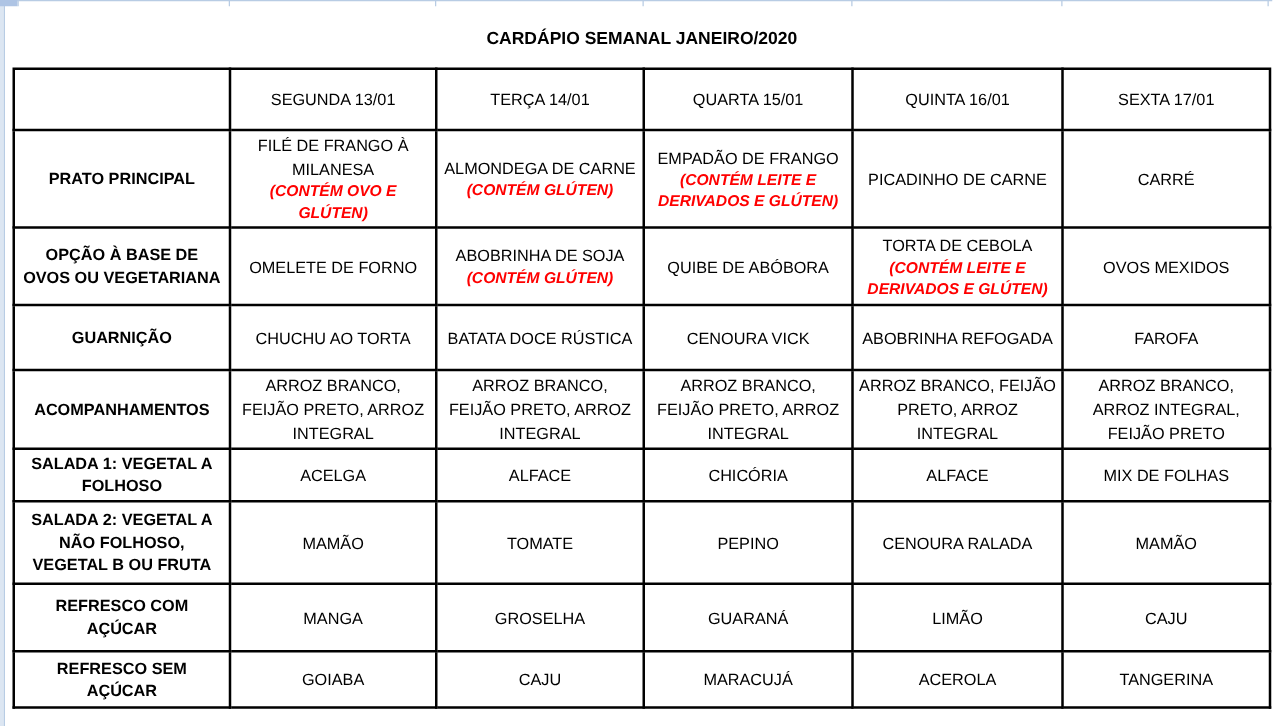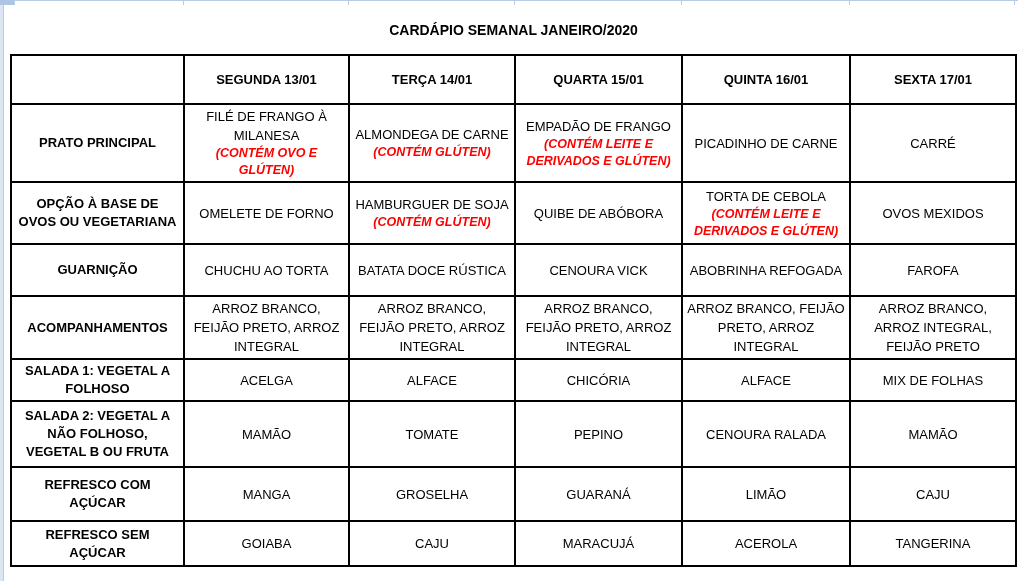--- a/index.html
+++ b/index.html
@@ -36,21 +36,21 @@
     vertical-align: middle;
     padding: 2px 4px;
     overflow: hidden;
   }
   td.title-cell {
     border: none;
     border-bottom: 2px solid #000;
     font-weight: bold;
     font-size: 14px;
   }
-  .day-header { font-weight: bold; font-size: 13px; margin-top: 28px; }
+  .day-header { font-weight: normal; font-size: 13px; margin-top: 28px; }
   .row-label  { font-weight: bold; font-size: 13px; line-height: 18px; }
   .dish { font-size: 13px; line-height: 19px; white-space: pre-line; }
   .note {
     font-size: 12.5px;
     font-weight: bold;
     font-style: italic;
     color: #ff0000;
     line-height: 17px;
   }
 </style>
@@ -118,21 +118,21 @@
         <div class="dish">CARRÉ</div>
       </td>
     </tr>
 
     <tr style="height:62px">
       <td class="row-label"><span>OPÇÃO À BASE DE OVOS OU VEGETARIANA</span></td>
       <td>
         <div class="dish">OMELETE DE FORNO</div>
       </td>
       <td>
-        <div class="dish">HAMBURGUER DE SOJA</div>
+        <div class="dish">ABOBRINHA DE SOJA</div>
         <div class="note">(CONTÉM GLÚTEN)</div>
       </td>
       <td>
         <div class="dish">QUIBE DE ABÓBORA</div>
       </td>
       <td>
         <div class="dish">TORTA DE CEBOLA</div>
         <div class="note">(CONTÉM LEITE E DERIVADOS E GLÚTEN)</div>
       </td>
       <td>

